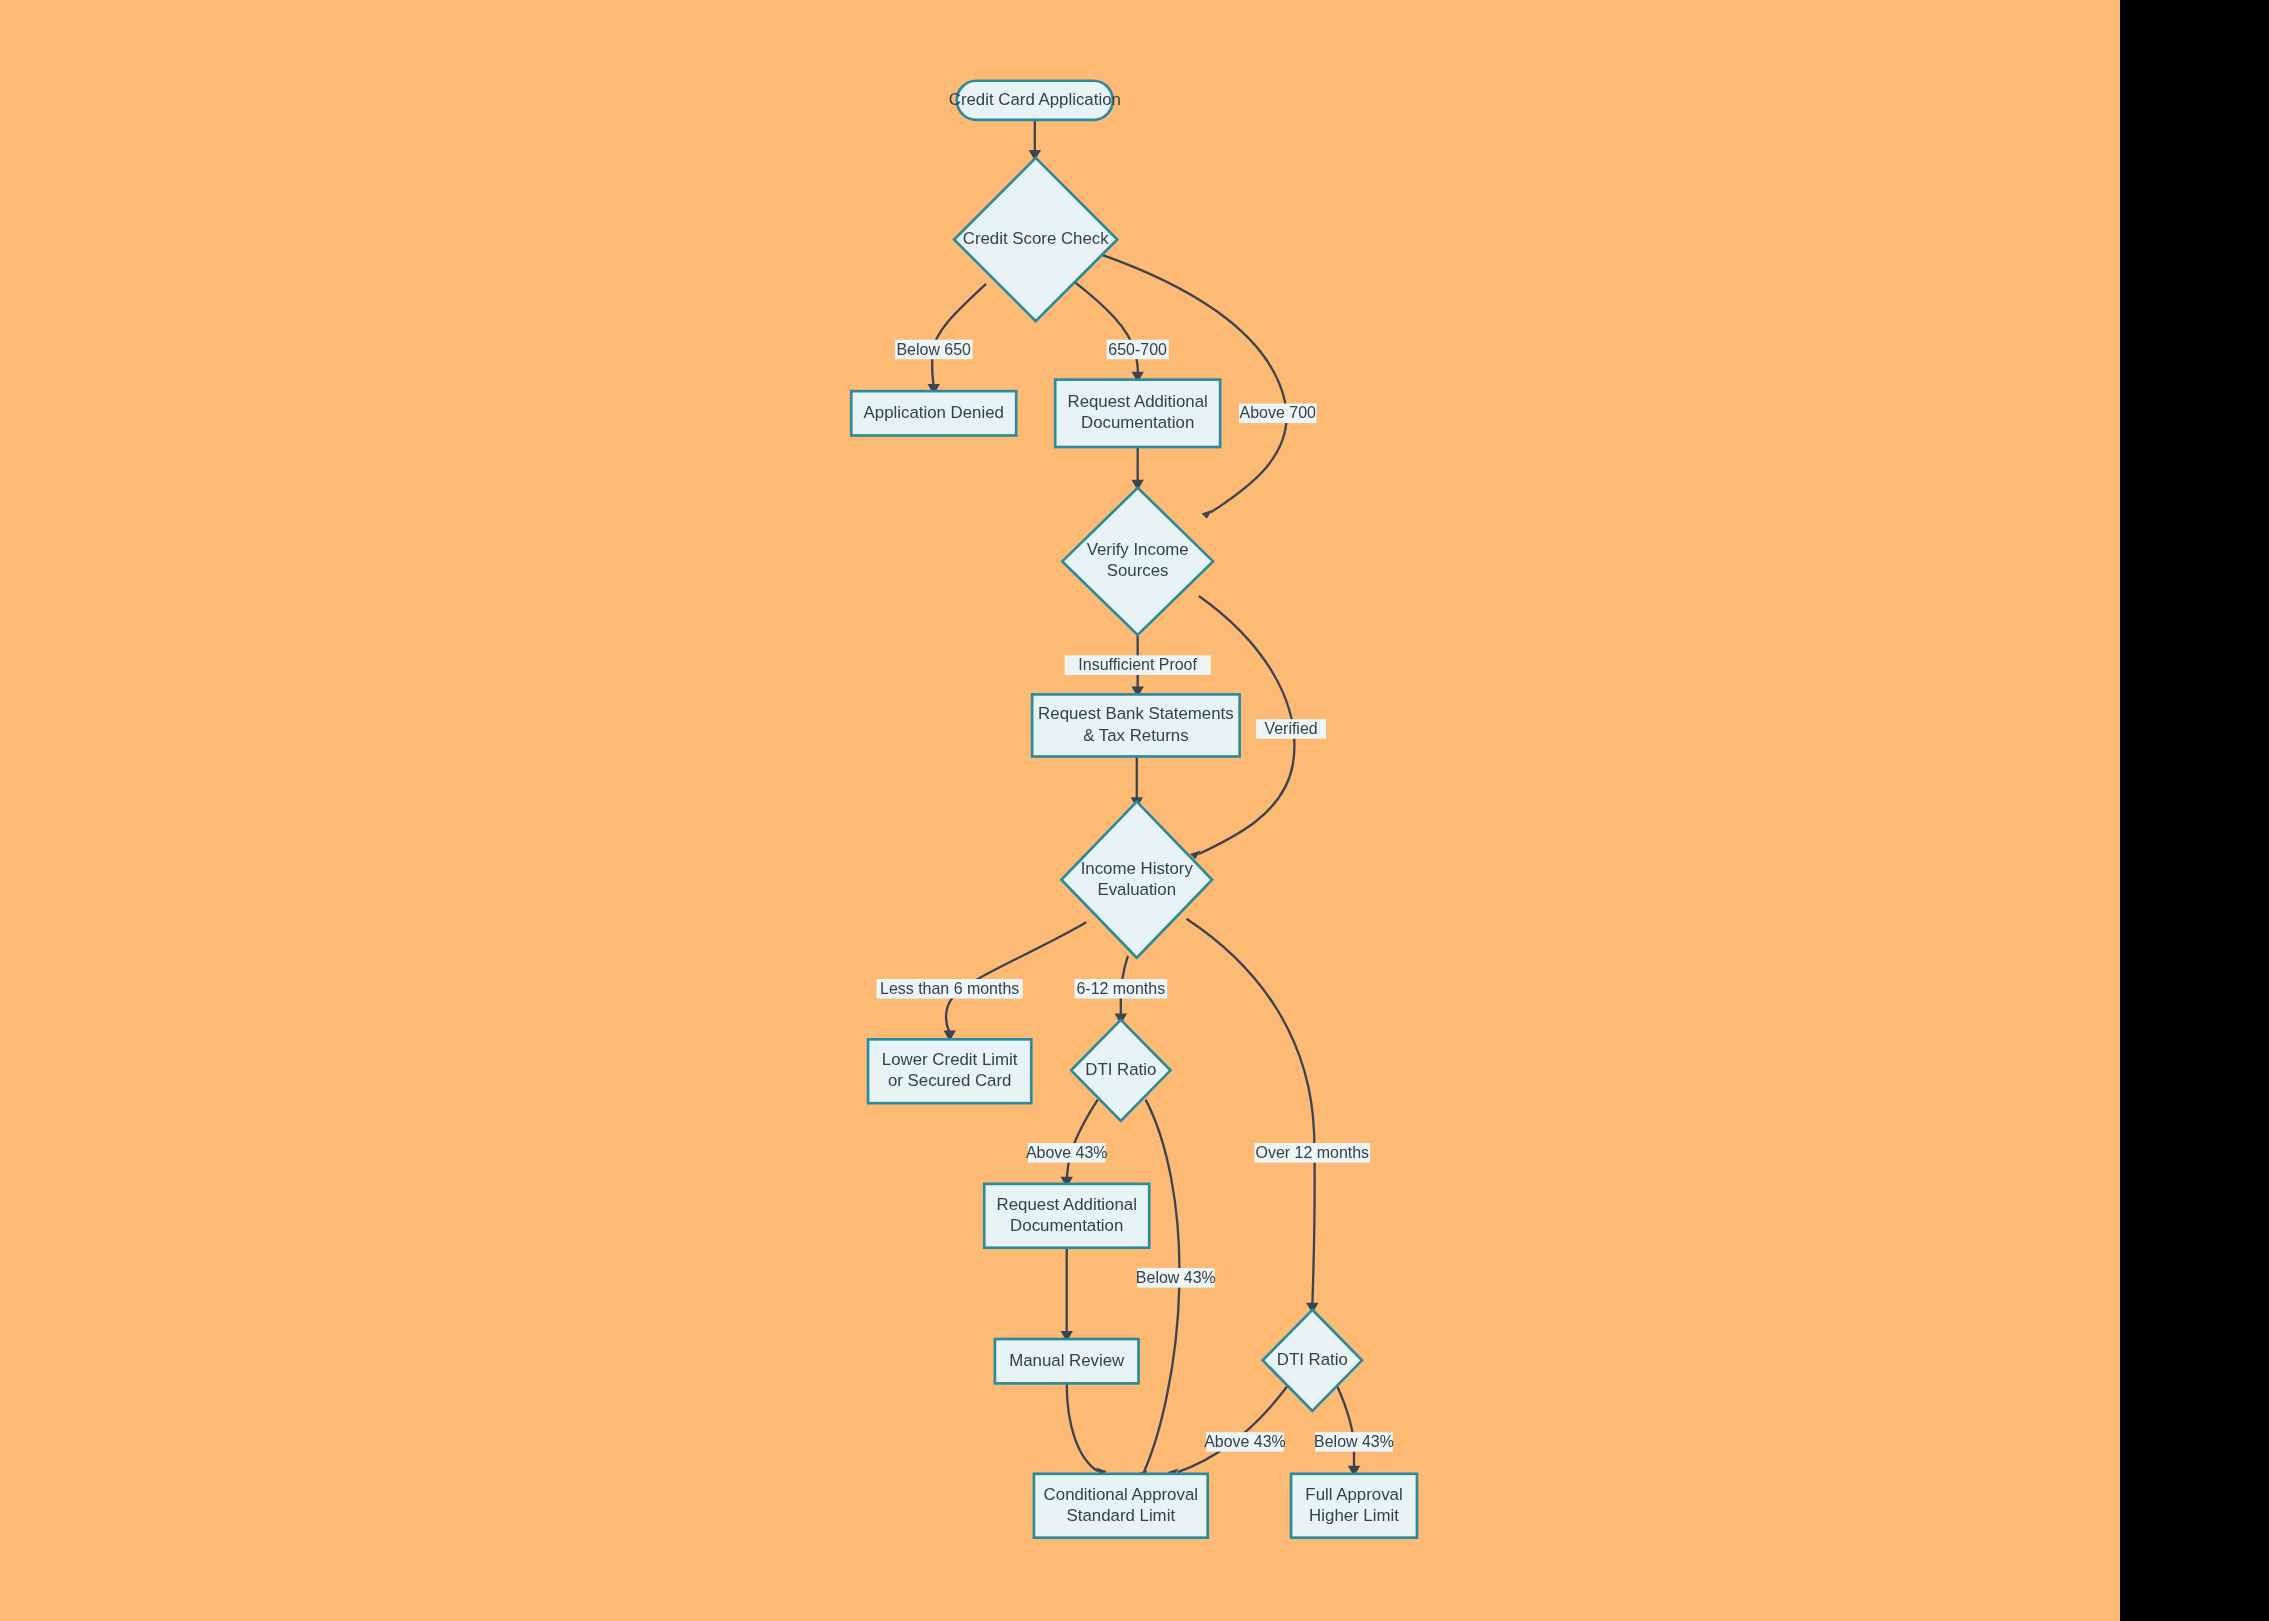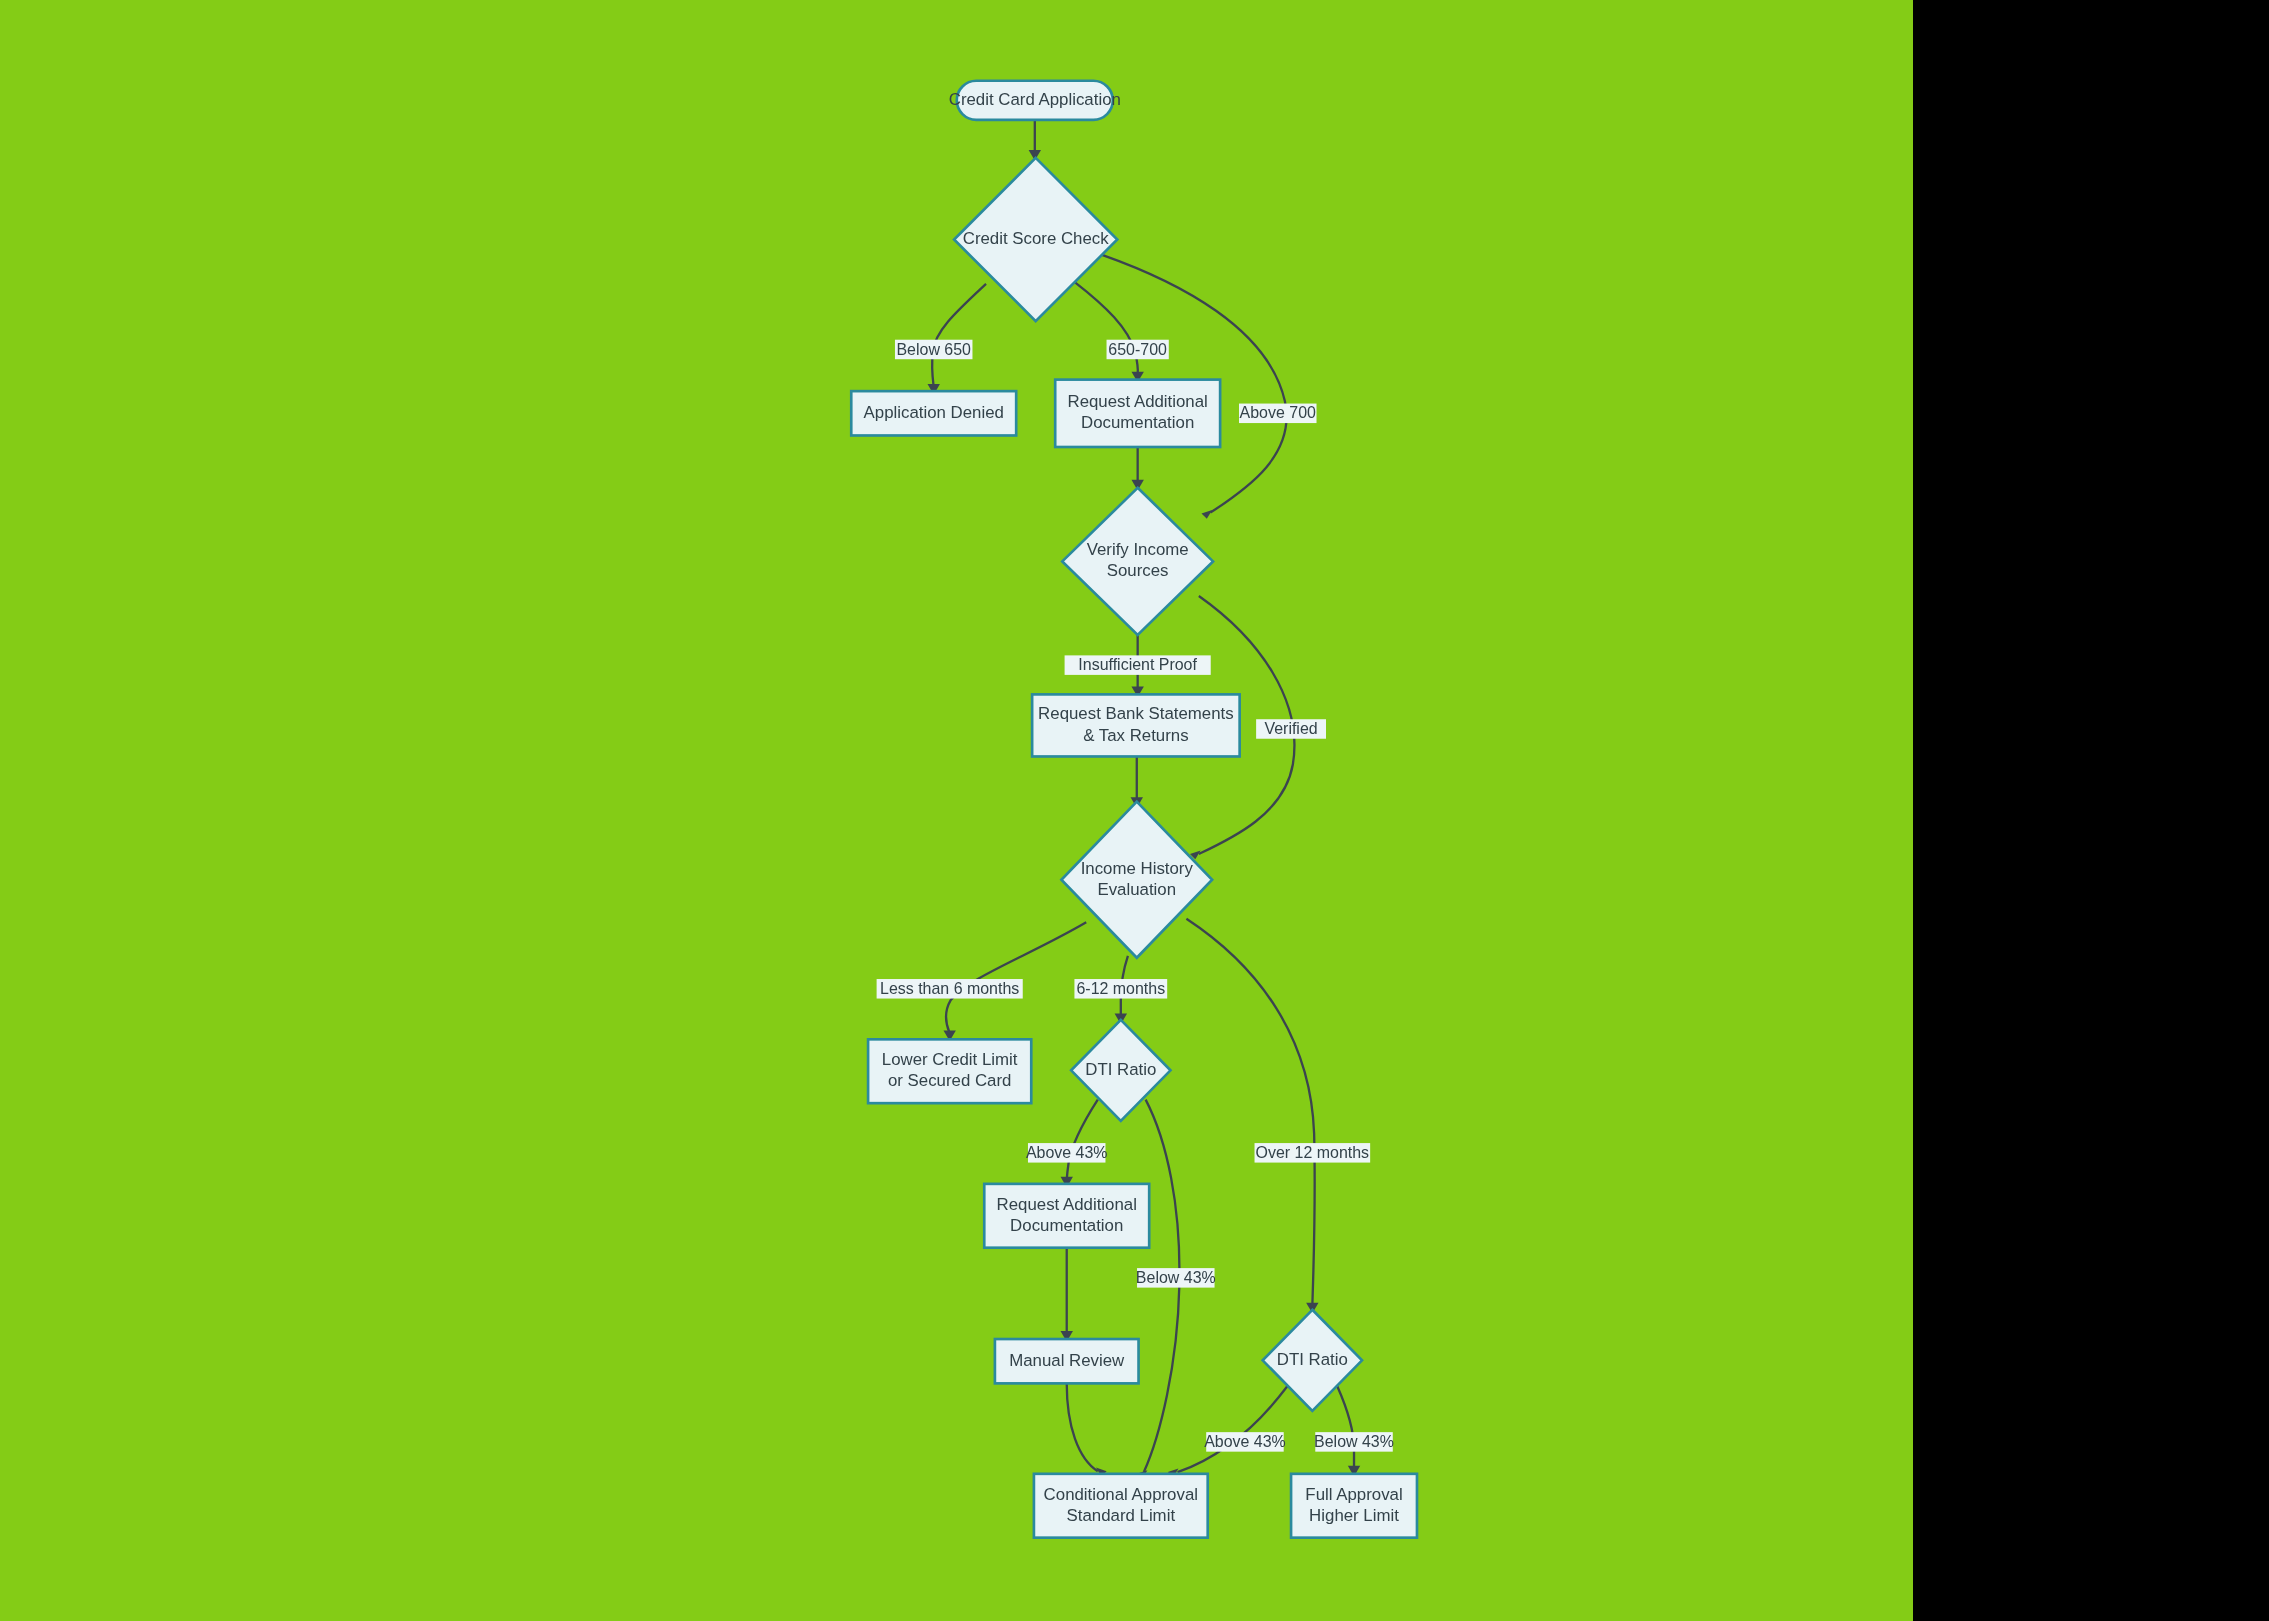--- a/index.html
+++ b/index.html
@@ -6,23 +6,23 @@
     margin: 0;
     padding: 0;
     background: #000000;
     width: 2270px;
     height: 1622px;
     overflow: hidden;
     font-family: "Liberation Sans", sans-serif;
   }
   #canvas {
     position: relative;
-    width: 1913px;
+    width: 2120px;
     height: 1622px;
-    background: #84cc16;
+    background: #fdba74;
   }
   svg#flow {
     position: absolute;
     left: 0;
     top: 0;
     width: 2270px;
     height: 1622px;
   }
   .node-shape {
     fill: #e8f3f6;

